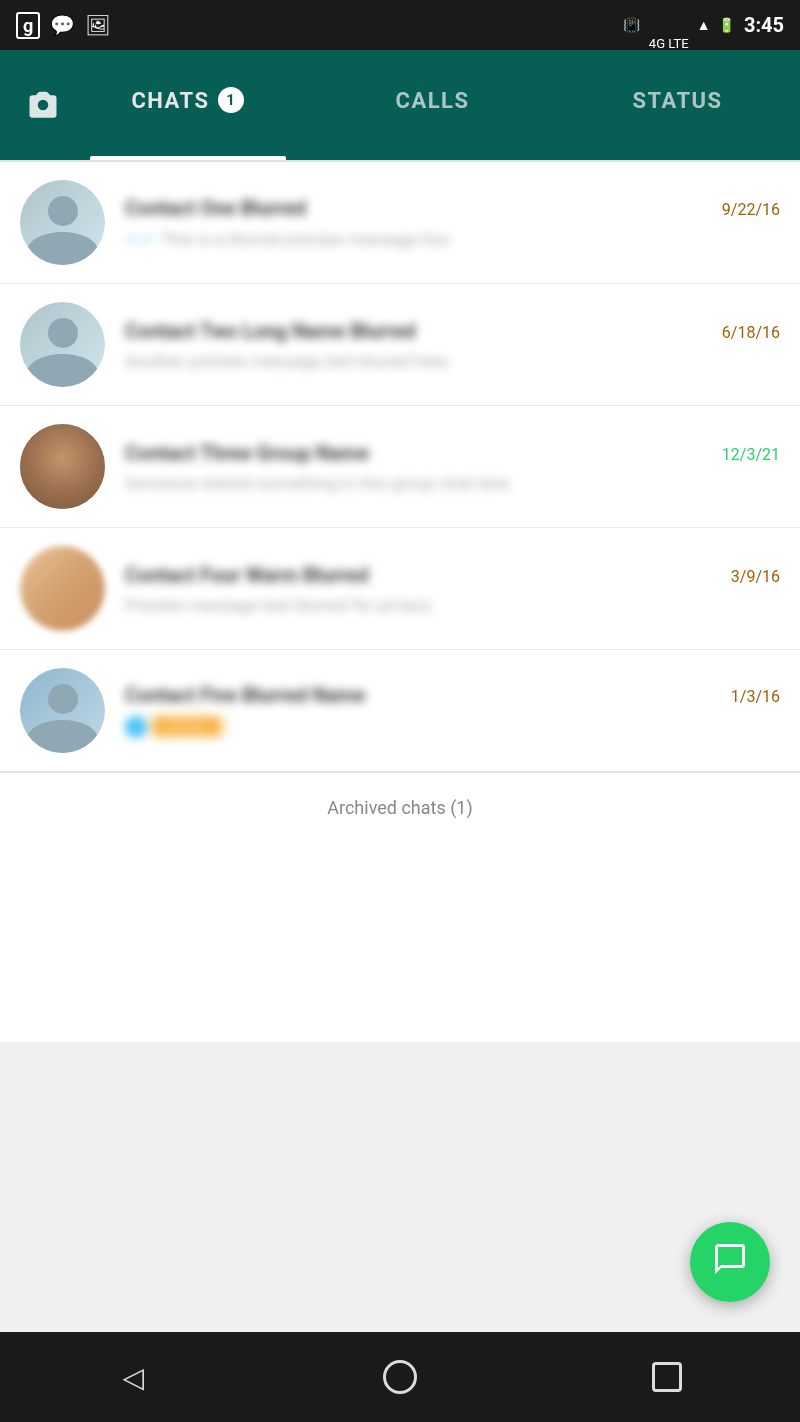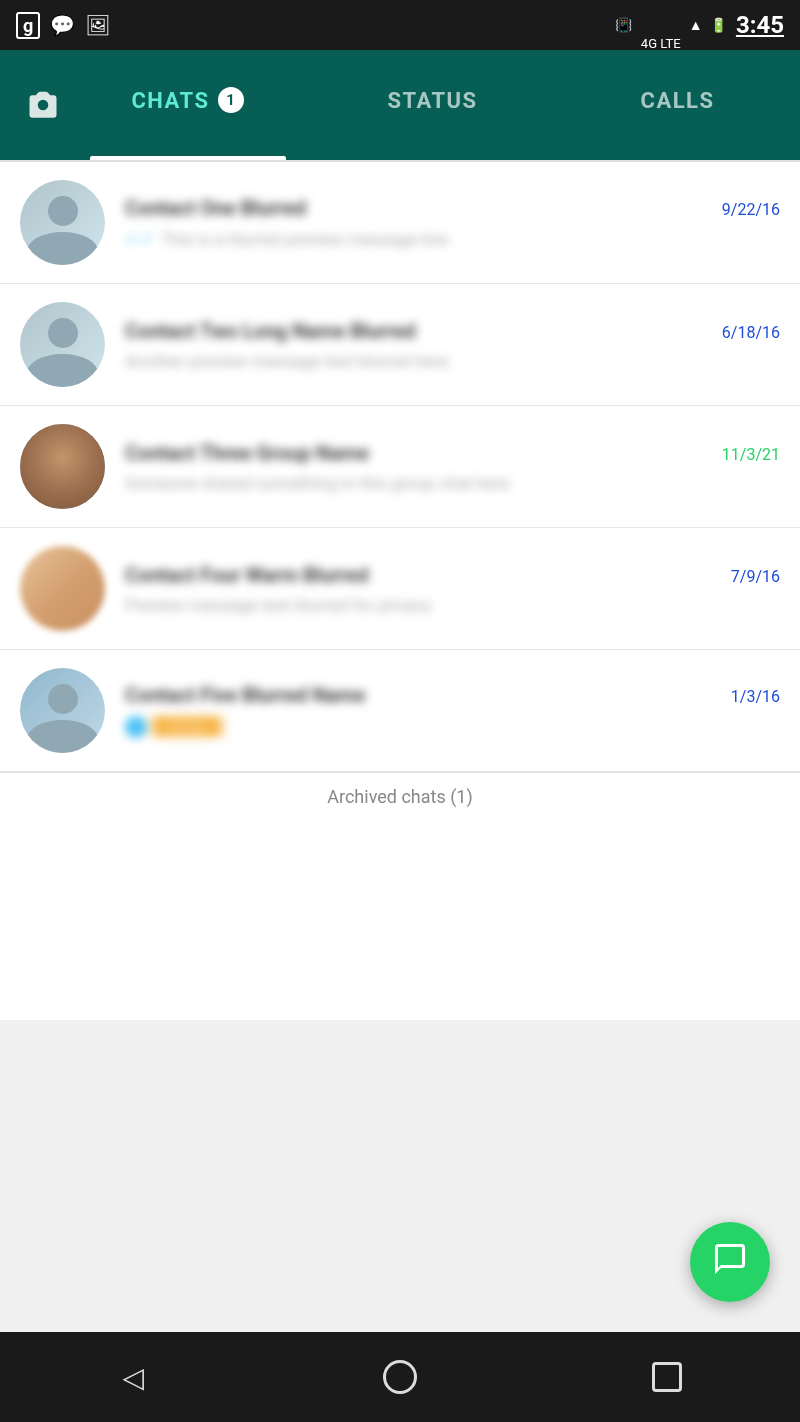--- a/index.html
+++ b/index.html
@@ -74,21 +74,21 @@
       position: relative;
       padding-bottom: 10px;
     }
     .tab-label {
       font-size: 22px;
       font-weight: 700;
       letter-spacing: 1.5px;
       color: rgba(255,255,255,0.65);
     }
     .tab.active .tab-label {
-      color: #5eead4;
+      color: #e5e5e5;
     }
     .tab-badge {
       background: white;
       color: #075E54;
       border-radius: 50%;
       width: 26px; height: 26px;
       font-size: 15px;
       font-weight: bold;
       display: flex; align-items: center; justify-content: center;
       margin-left: 8px;
@@ -128,21 +128,21 @@
     }
     .chat-name {
       font-size: 20px;
       font-weight: 600;
       color: #333;
       filter: blur(5px);
       user-select: none;
     }
     .chat-time {
       font-size: 16px;
-      color: #1d4ed8;
+      color: #a16207;
       flex-shrink: 0;
       margin-left: 10px;
     }
     .chat-time.unread {
       color: #25D366;
     }
     .chat-preview {
       font-size: 17px;
       color: #aaa;
       filter: blur(5px);
@@ -224,21 +224,21 @@
       margin-right: 20px;
       background: linear-gradient(135deg, #e8c49a 0%, #d4a070 50%, #c89060 100%);
       position: relative;
       overflow: hidden;
       filter: blur(3px);
     }
 
     
     .archived-section {
       background: white;
-      padding: 13px 0;
+      padding: 24px 0;
       text-align: center;
       border-top: 1px solid #e0e0e0;
     }
     .archived-text {
       font-size: 18px;
       color: #888;
     }
 
     
     .fab {
@@ -292,41 +292,41 @@
   <div class="status-bar-left">
     <span style="font-size:18px;font-weight:bold;color:white;border:2px solid white;padding:1px 5px;border-radius:3px;">g</span>
     <span style="font-size:20px;">💬</span>
     <span style="font-size:20px;">🖼</span>
   </div>
   <div class="status-bar-right">
     <span style="font-size:14px;">📳</span>
     <span style="font-size:13px;font-weight:normal;margin-top:36px;">4G LTE</span>
     <span style="font-size:14px;">▲</span>
     <span style="font-size:14px;">🔋</span>
-    <span style="font-size:24px;font-weight:bold;text-decoration:underline;">3:45</span>
+    <span style="font-size:20px;font-weight:bold;">3:45</span>
   </div>
 </div>
 
 <div class="header">
   <div class="header-camera">
     <svg class="camera-icon-svg" viewBox="0 0 24 24">
       <path d="M12 15.5A3.5 3.5 0 0 1 8.5 12 3.5 3.5 0 0 1 12 8.5a3.5 3.5 0 0 1 3.5 3.5 3.5 3.5 0 0 1-3.5 3.5m7-10h-2.18l-1.5-1.62c-.38-.42-.94-.68-1.5-.68h-3.64c-.56 0-1.12.26-1.5.68L7.18 5.5H5A2 2 0 0 0 3 7.5v11A2 2 0 0 0 5 20.5h14a2 2 0 0 0 2-2v-11a2 2 0 0 0-2-2z" fill="white"></path>
     </svg>
   </div>
   <div class="header-tabs">
     <div class="tab active">
       <span class="tab-label">CHATS</span>
       <span class="tab-badge">1</span>
       <div class="tab-indicator"></div>
     </div>
     <div class="tab">
+      <span class="tab-label">CALLS</span>
+    </div>
+    <div class="tab">
       <span class="tab-label">STATUS</span>
-    </div>
-    <div class="tab">
-      <span class="tab-label">CALLS</span>
     </div>
   </div>
 </div>
 
 <div style="height:2px;background:#e0e0e0;"></div>
 
 <div class="chat-list">
 
   <div class="chat-item">
     <div class="avatar-circle-placeholder"></div>
@@ -355,34 +355,34 @@
     </div>
   </div>
 
   <div class="chat-item">
     <div class="avatar-photo">
       <div class="avatar-face"></div>
     </div>
     <div class="chat-content">
       <div class="chat-header-row">
         <span class="chat-name">Contact Three Group Name</span>
-        <span class="chat-time unread">11/3/21</span>
+        <span class="chat-time unread">12/3/21</span>
       </div>
       <div class="chat-preview">
         <span>Someone shared something in this group chat here</span>
       </div>
     </div>
   </div>
 
   <div class="chat-item">
     <div class="avatar-warm"></div>
     <div class="chat-content">
       <div class="chat-header-row">
         <span class="chat-name">Contact Four Warm Blurred</span>
-        <span class="chat-time">7/9/16</span>
+        <span class="chat-time">3/9/16</span>
       </div>
       <div class="chat-preview">
         <span>Preview message text blurred for privacy</span>
       </div>
     </div>
   </div>
 
   <div class="chat-item">
     <div class="avatar-circle-placeholder" style="background: linear-gradient(135deg, #90b8cc 0%, #c0d8e8 100%);"></div>
     <div class="chat-content">

